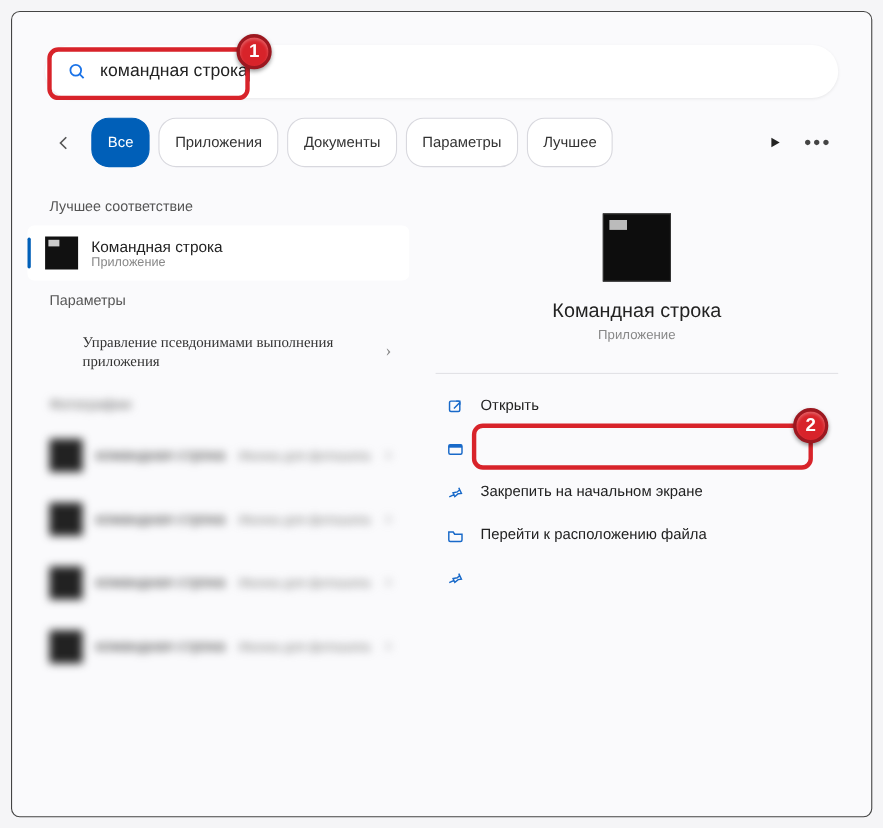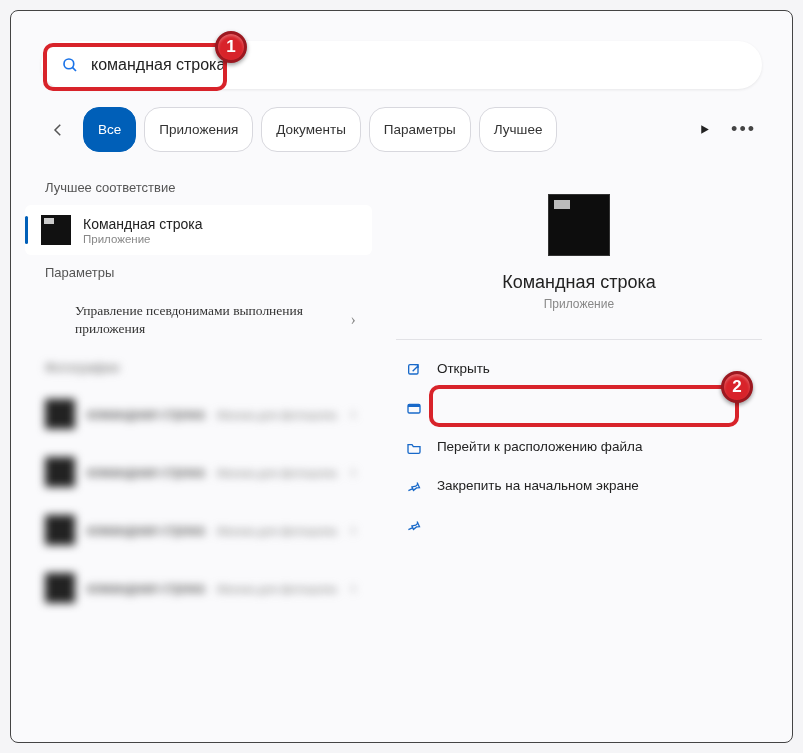--- a/index.html
+++ b/index.html
@@ -351,32 +351,32 @@
           <span class="ic">
             <svg viewBox="0 0 24 24" width="16" height="16" fill="none" stroke="#1869c9" stroke-width="2">
                 <rect x="3" y="5" width="18" height="13" rx="2"></rect>
                 <rect x="3" y="5" width="18" height="4" fill="#1869c9" stroke="none"></rect>
               </svg>
           </span>
         </div>
         <div class="action-item">
           <span class="ic">
             <svg viewBox="0 0 24 24" width="16" height="16" fill="none" stroke="#1869c9" stroke-width="2">
+                <path d="M14 4l6 6-4 2-3 5-2-2-5 5 5-5-2-2 5-3 2-4z" transform="rotate(20 12 12)"></path>
+              </svg>
+          </span>
+          <span>Закрепить на начальном экране</span>
+        </div>
+        <div class="action-item">
+          <span class="ic">
+            <svg viewBox="0 0 24 24" width="16" height="16" fill="none" stroke="#1869c9" stroke-width="2">
                 <path d="M3 7h6l2 3h10v8a2 2 0 0 1-2 2H5a2 2 0 0 1-2-2V7z"></path>
               </svg>
           </span>
           <span>Перейти к расположению файла</span>
-        </div>
-        <div class="action-item">
-          <span class="ic">
-            <svg viewBox="0 0 24 24" width="16" height="16" fill="none" stroke="#1869c9" stroke-width="2">
-                <path d="M14 4l6 6-4 2-3 5-2-2-5 5 5-5-2-2 5-3 2-4z" transform="rotate(20 12 12)"></path>
-              </svg>
-          </span>
-          <span>Закрепить на начальном экране</span>
         </div>
         <div class="action-item">
           <span class="ic">
             <svg viewBox="0 0 24 24" width="16" height="16" fill="none" stroke="#1869c9" stroke-width="2">
                 <path d="M14 4l6 6-4 2-3 5-2-2-5 5 5-5-2-2 5-3 2-4z" transform="rotate(20 12 12)"></path>
               </svg>
           </span>
         </div>
       </div>
     </div>

